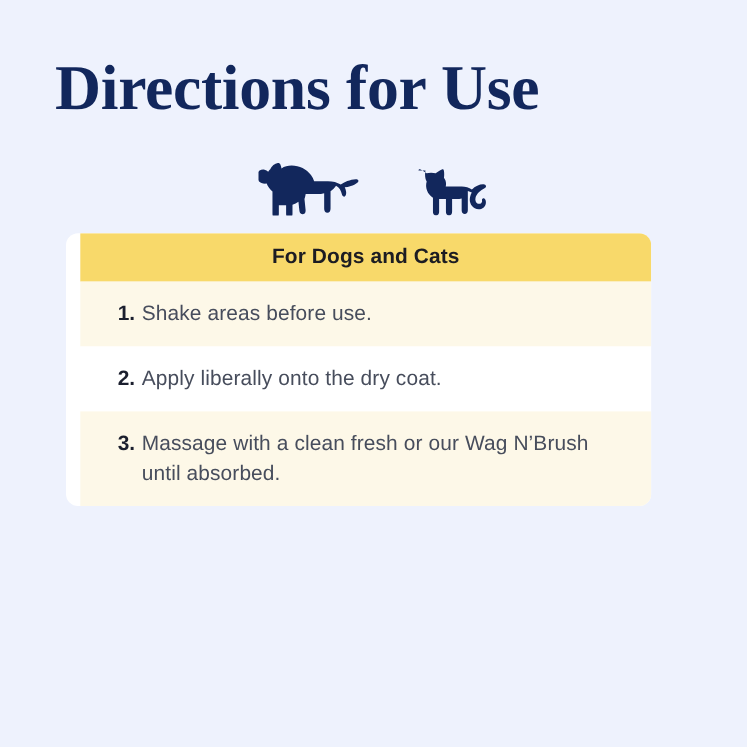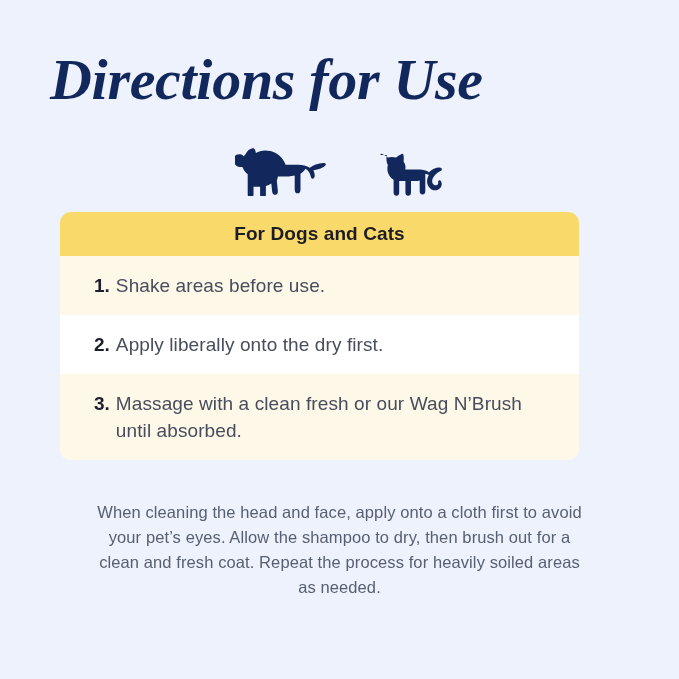--- a/index.html
+++ b/index.html
@@ -26,21 +26,20 @@
     position: absolute;
     left: 50px;
     top: 46px;
     font-family: "Liberation Serif", "DejaVu Serif", serif;
     font-size: 58px;
     line-height: 68px;
     font-weight: 700;
     color: #12275c;
     letter-spacing: -0.3px;
     white-space: nowrap;
-    font-style: italic;
   }
 
   
   .pets {
     position: absolute;
     left: 0;
     top: 136px;
     width: 679px;
     height: 60px;
     display: flex;
@@ -53,20 +52,21 @@
 
   
   .card {
     position: absolute;
     left: 60px;
     top: 212px;
     width: 519px;
     border-radius: 11px;
     overflow: hidden;
     background: #ffffff;
+    padding-left: 13px;
   }
   .card-header {
     background: #f8d96a;
     height: 44px;
     display: flex;
     align-items: center;
     justify-content: center;
     font-size: 19px;
     font-weight: 600;
     color: #1c1c22;
@@ -134,24 +134,23 @@
 
   <div class="card">
     <div class="card-header">For Dogs and Cats</div>
     <ol class="steps">
       <li class="step shade-cream">
         <span class="step-num">1.</span>
         <span class="step-text">Shake areas before use.</span>
       </li>
       <li class="step shade-white">
         <span class="step-num">2.</span>
-        <span class="step-text">Apply liberally onto the dry first.</span>
+        <span class="step-text">Apply liberally onto the dry coat.</span>
       </li>
       <li class="step shade-cream">
         <span class="step-num">3.</span>
         <span class="step-text">Massage with a clean fresh or our Wag N’Brush until absorbed.</span>
       </li>
     </ol>
   </div>
 
-  <div class="note">When cleaning the head and face, apply onto a cloth first to avoid your pet’s eyes. Allow the shampoo to dry, then brush out for a clean and fresh coat. Repeat the process for heavily soiled areas as needed.</div>
 
 </div>
 
 </body></html>

